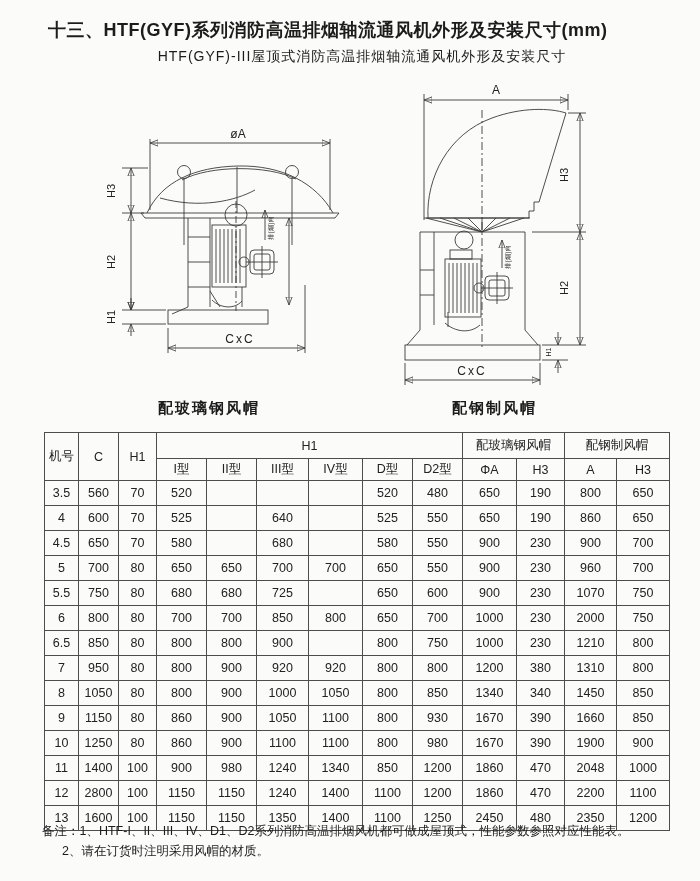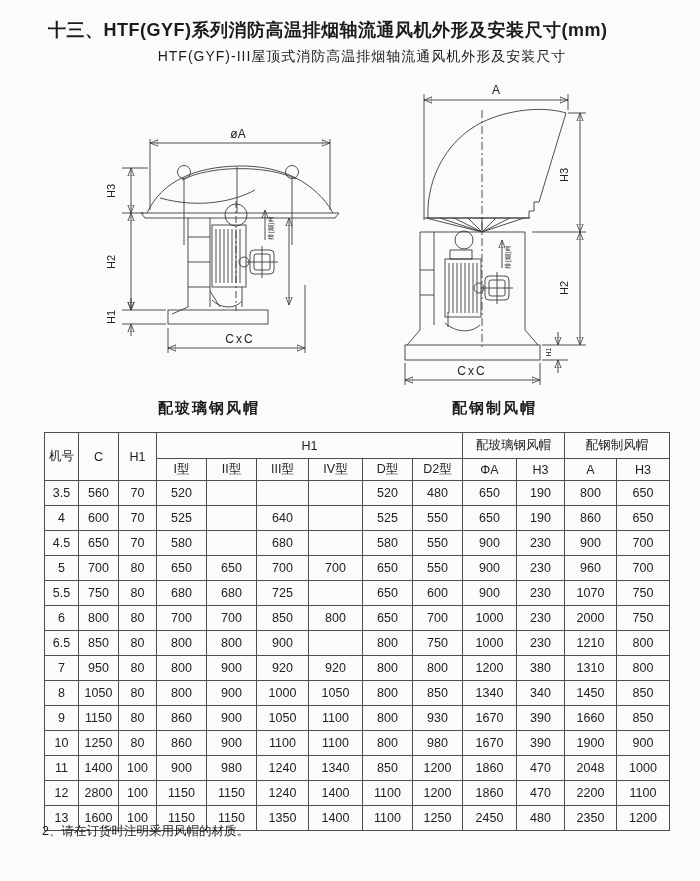--- a/index.html
+++ b/index.html
@@ -33,21 +33,21 @@
   }
   table.dims th,table.dims td{
     border:1px solid #4d4d4d;text-align:center;vertical-align:middle;
     padding:0;font-weight:normal;overflow:hidden;white-space:nowrap;
   }
   table.dims thead tr.r1 th{height:25px;}
   table.dims thead tr.r2 th{height:21px;}
   table.dims tbody td{height:24px;}
   .notes{position:absolute;left:42px;top:822px;font-size:12.5px;line-height:19.5px;}
   .notes .note{white-space:nowrap;}
-  .notes .note + .note{margin-left:34px;}
+  .notes .note + .note{margin-left:20px;}
 </style>
 </head>
 <body>
 
 <div>
 
   <h1 class="title">十三、HTF(GYF)系列消防高温排烟轴流通风机外形及安装尺寸(mm)</h1>
   <div class="subtitle">HTF(GYF)-III屋顶式消防高温排烟轴流通风机外形及安装尺寸</div>
 
   <svg class="diag" style="left:100px;top:95px" width="270" height="265" viewBox="0 0 270 265">
@@ -483,16 +483,17 @@
           <td>1250</td>
           <td>2450</td>
           <td>480</td>
           <td>2350</td>
           <td>1200</td>
         </tr>
       </tbody>
   </table>
 
   <div class="notes">
+    <div class="note">备注：1、HTF-I、II、III、IV、D1、D2系列消防高温排烟风机都可做成屋顶式，性能参数参照对应性能表。</div>
     <div class="note">2、请在订货时注明采用风帽的材质。</div>
   </div>
 
 </div>
 
 </body></html>

